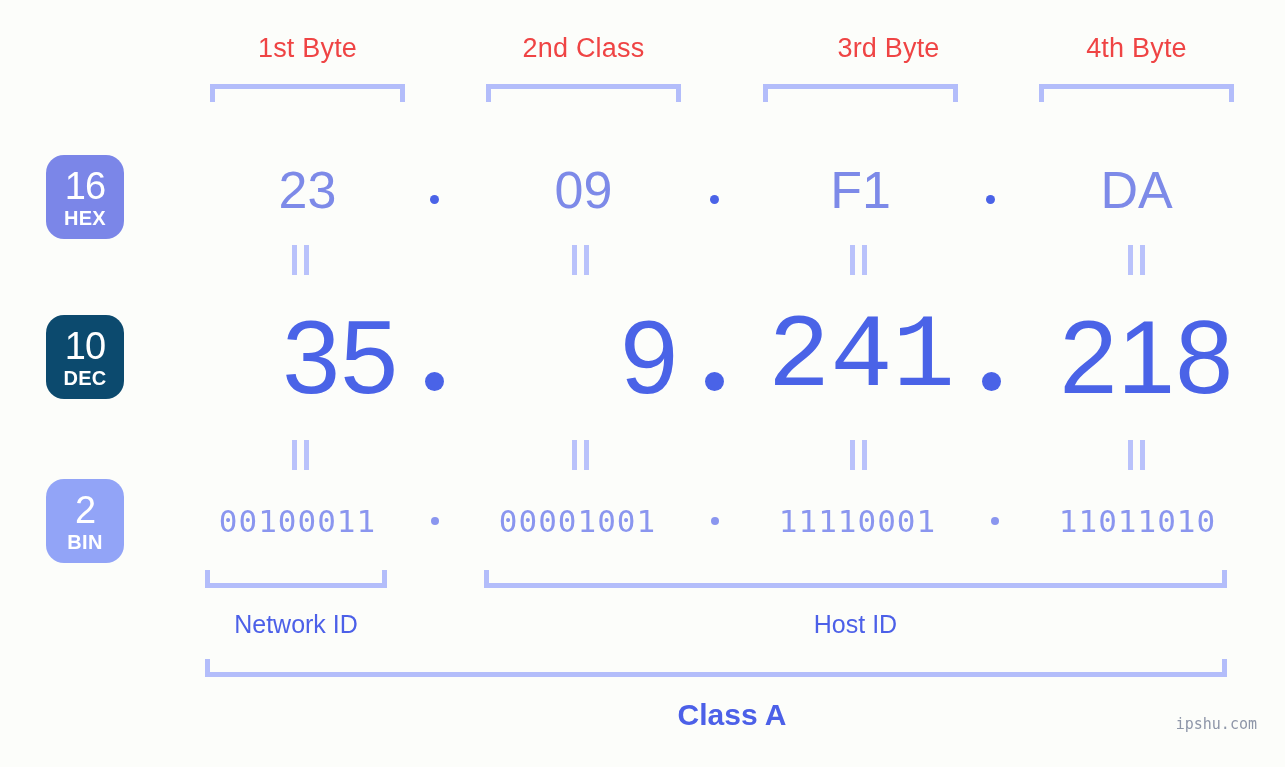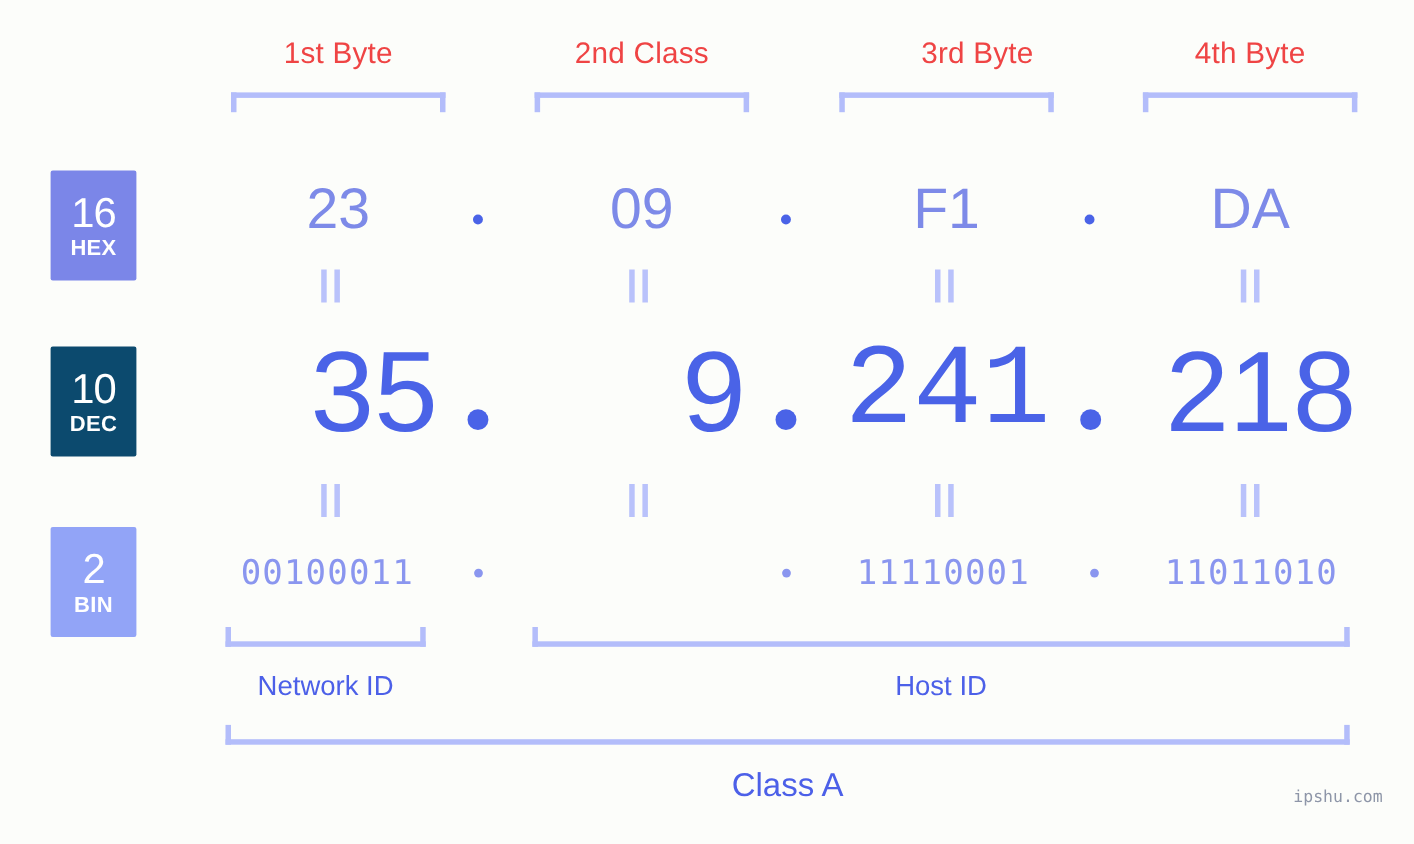--- a/index.html
+++ b/index.html
@@ -39,22 +39,22 @@
     border-left: 5px solid #b3bdfa;
     border-right: 5px solid #b3bdfa;
     box-sizing: border-box;
   }
 
   
   .badge {
     position: absolute;
     left: 46px;
     width: 78px;
-    height: 100px;
-    border-radius: 2px;
+    height: 84px;
+    border-radius: 18px;
     display: flex;
     flex-direction: column;
     align-items: center;
     justify-content: center;
     color: #ffffff;
     line-height: 1;
   }
   .badge .num {
     font-size: 38px;
     font-weight: 400;
@@ -261,29 +261,30 @@
       <i></i>
       <i></i>
     </div>
   <div class="eq eq-lower" style="left:1124px;">
       <i></i>
       <i></i>
     </div>
 
   <div class="bin-val" style="left:200px; width:195px;text-align:center;">00100011</div>
   <div class="bin-dot" style="left:431px;"></div>
+  <div class="bin-val" style="left:480px; width:195px;">00001001</div>
   <div class="bin-dot" style="left:711px;"></div>
   <div class="bin-val" style="left:760px; width:195px;">11110001</div>
   <div class="bin-dot" style="left:991px;"></div>
   <div class="bin-val" style="left:1040px; width:195px;">11011010</div>
 
   <div class="bracket-bottom" id="bracket-network" style="left:205px; width:182px;"></div>
   <div class="bracket-bottom" id="bracket-host" style="left:484px; width:743px;"></div>
 
   <div class="id-label" style="left:205px; width:182px;">Network ID</div>
   <div class="id-label" style="left:484px; width:743px;">Host ID</div>
 
   <div class="bracket-bottom" id="bracket-class" style="left:205px; width:1022px;"></div>
-  <div class="class-label" style="left:205px; width:1022px;">Class A</div>
+  <div class="class-label" style="left:221px; width:1022px;font-weight:bold;">Class A</div>
 
   <div id="watermark">ipshu.com</div>
 
 </div>
 
 </body></html>

